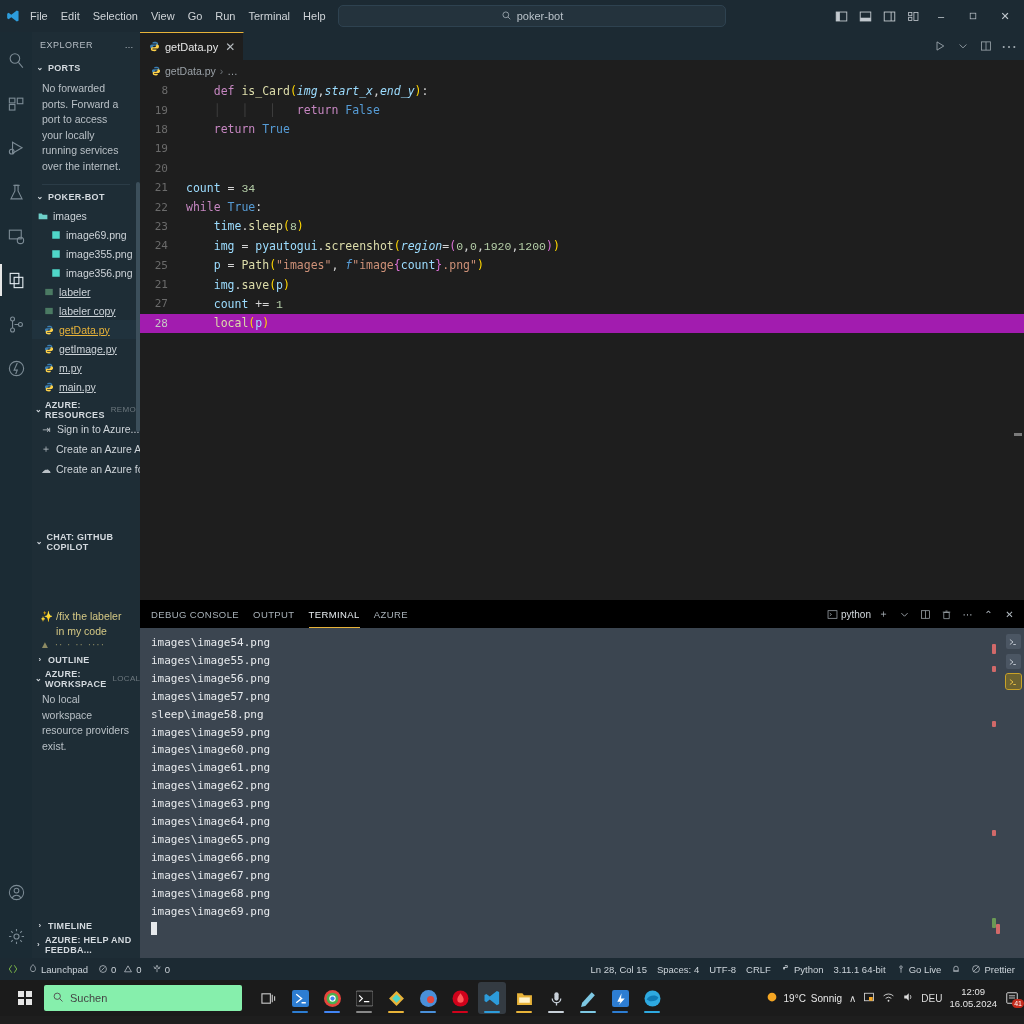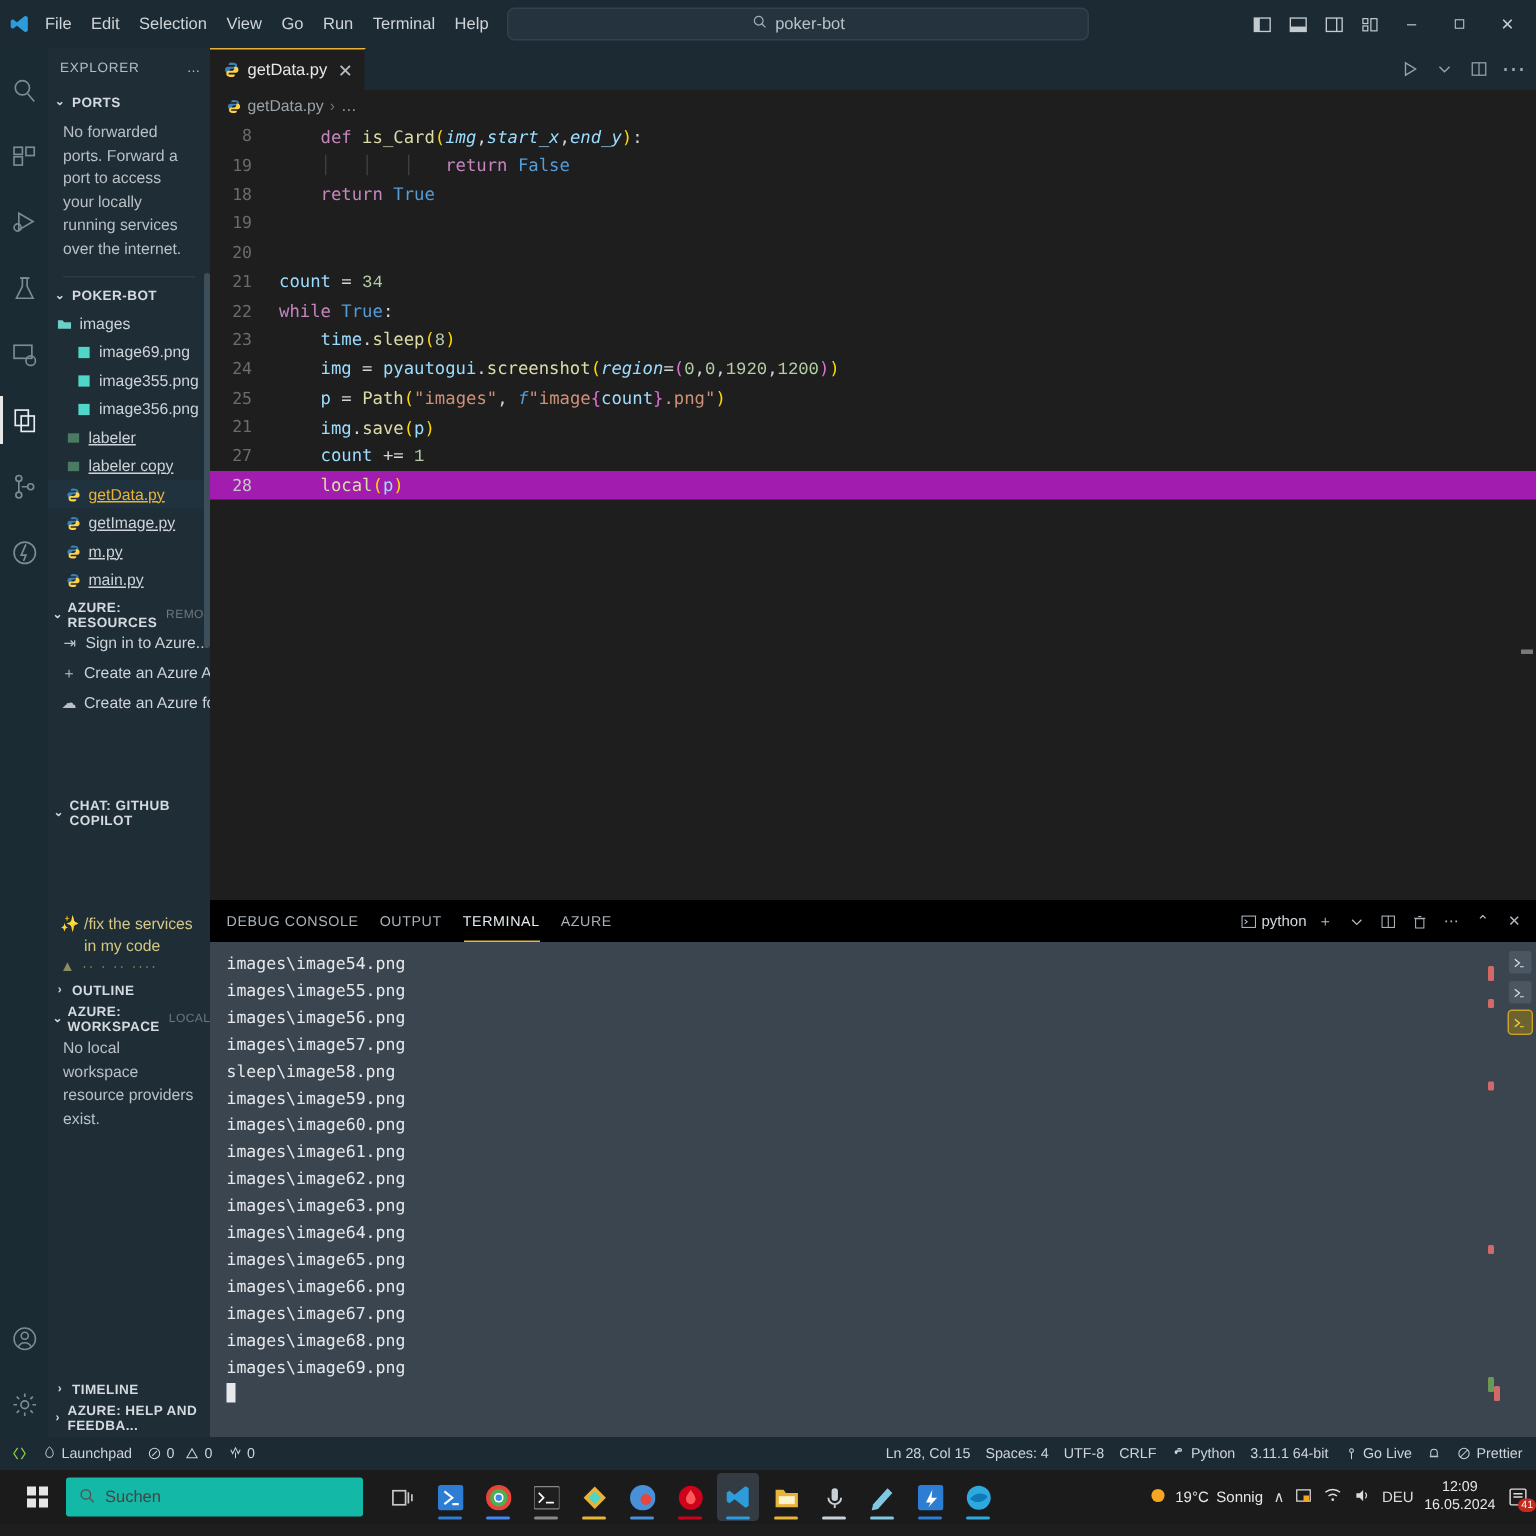--- a/index.html
+++ b/index.html
@@ -172,21 +172,21 @@
   .sb-remote { background: #1c2a33; color: #8fd44b; padding-left: 4px; }
   .sb-flex { flex: 1 1 auto; }
 
   
   .taskbar {
     height: 36px; flex: 0 0 36px; background: #1b1b1b; display: flex; align-items: center;
     position: relative; padding: 0 6px; gap: 0;
   }
   .tb-start { width: 38px; display: flex; align-items: center; justify-content: center; }
   .tb-search {
-    width: 198px; height: 26px; background: #14b8a6; border-radius: 2px; display: flex; align-items: center;
+    width: 198px; height: 26px; background: #86efac; border-radius: 2px; display: flex; align-items: center;
     gap: 6px; padding-left: 8px; color: #444; font-size: 11px;
   }
   .tb-apps { display: flex; align-items: center; gap: 4px; margin-left: 12px; }
   .tb-app { width: 28px; height: 32px; display: flex; align-items: center; justify-content: center; position: relative; border-radius: 3px; }
   .tb-app.active { background: #343b42; }
   .tb-app .under { position: absolute; bottom: 1px; left: 6px; right: 6px; height: 2px; border-radius: 1px; }
   .tray { position: absolute; right: 4px; display: flex; align-items: center; gap: 7px; font-size: 10px; color: #e6e6e6; }
   .tray-weather { display: flex; align-items: center; gap: 5px; }
   .tray-clock { text-align: center; line-height: 12px; font-size: 9.5px; }
   .tray-icons { display: flex; align-items: center; gap: 7px; color: #dcdcdc; font-size: 10px; }
@@ -458,21 +458,21 @@
         <span class="ico">☁</span>
         <span>Create an Azure for...</span>
       </div>
 
       <div class="sb-section-head" style="margin-top:53px">
         <span class="chev">⌄</span>
         <span>CHAT: GITHUB COPILOT</span>
       </div>
       <div class="copilot-sugg" style="margin-top:54px">
         <span>✨</span>
-        <span>/fix the services in my code</span>
+        <span>/fix the labeler in my code</span>
       </div>
       <div class="copilot-more">▲ ·· · ·· ····</div>
 
       <div class="sb-section-head">
         <span class="chev">›</span>
         <span>OUTLINE</span>
       </div>
       <div class="sb-section-head">
         <span class="chev">⌄</span>
         <span>AZURE: WORKSPACE</span>

